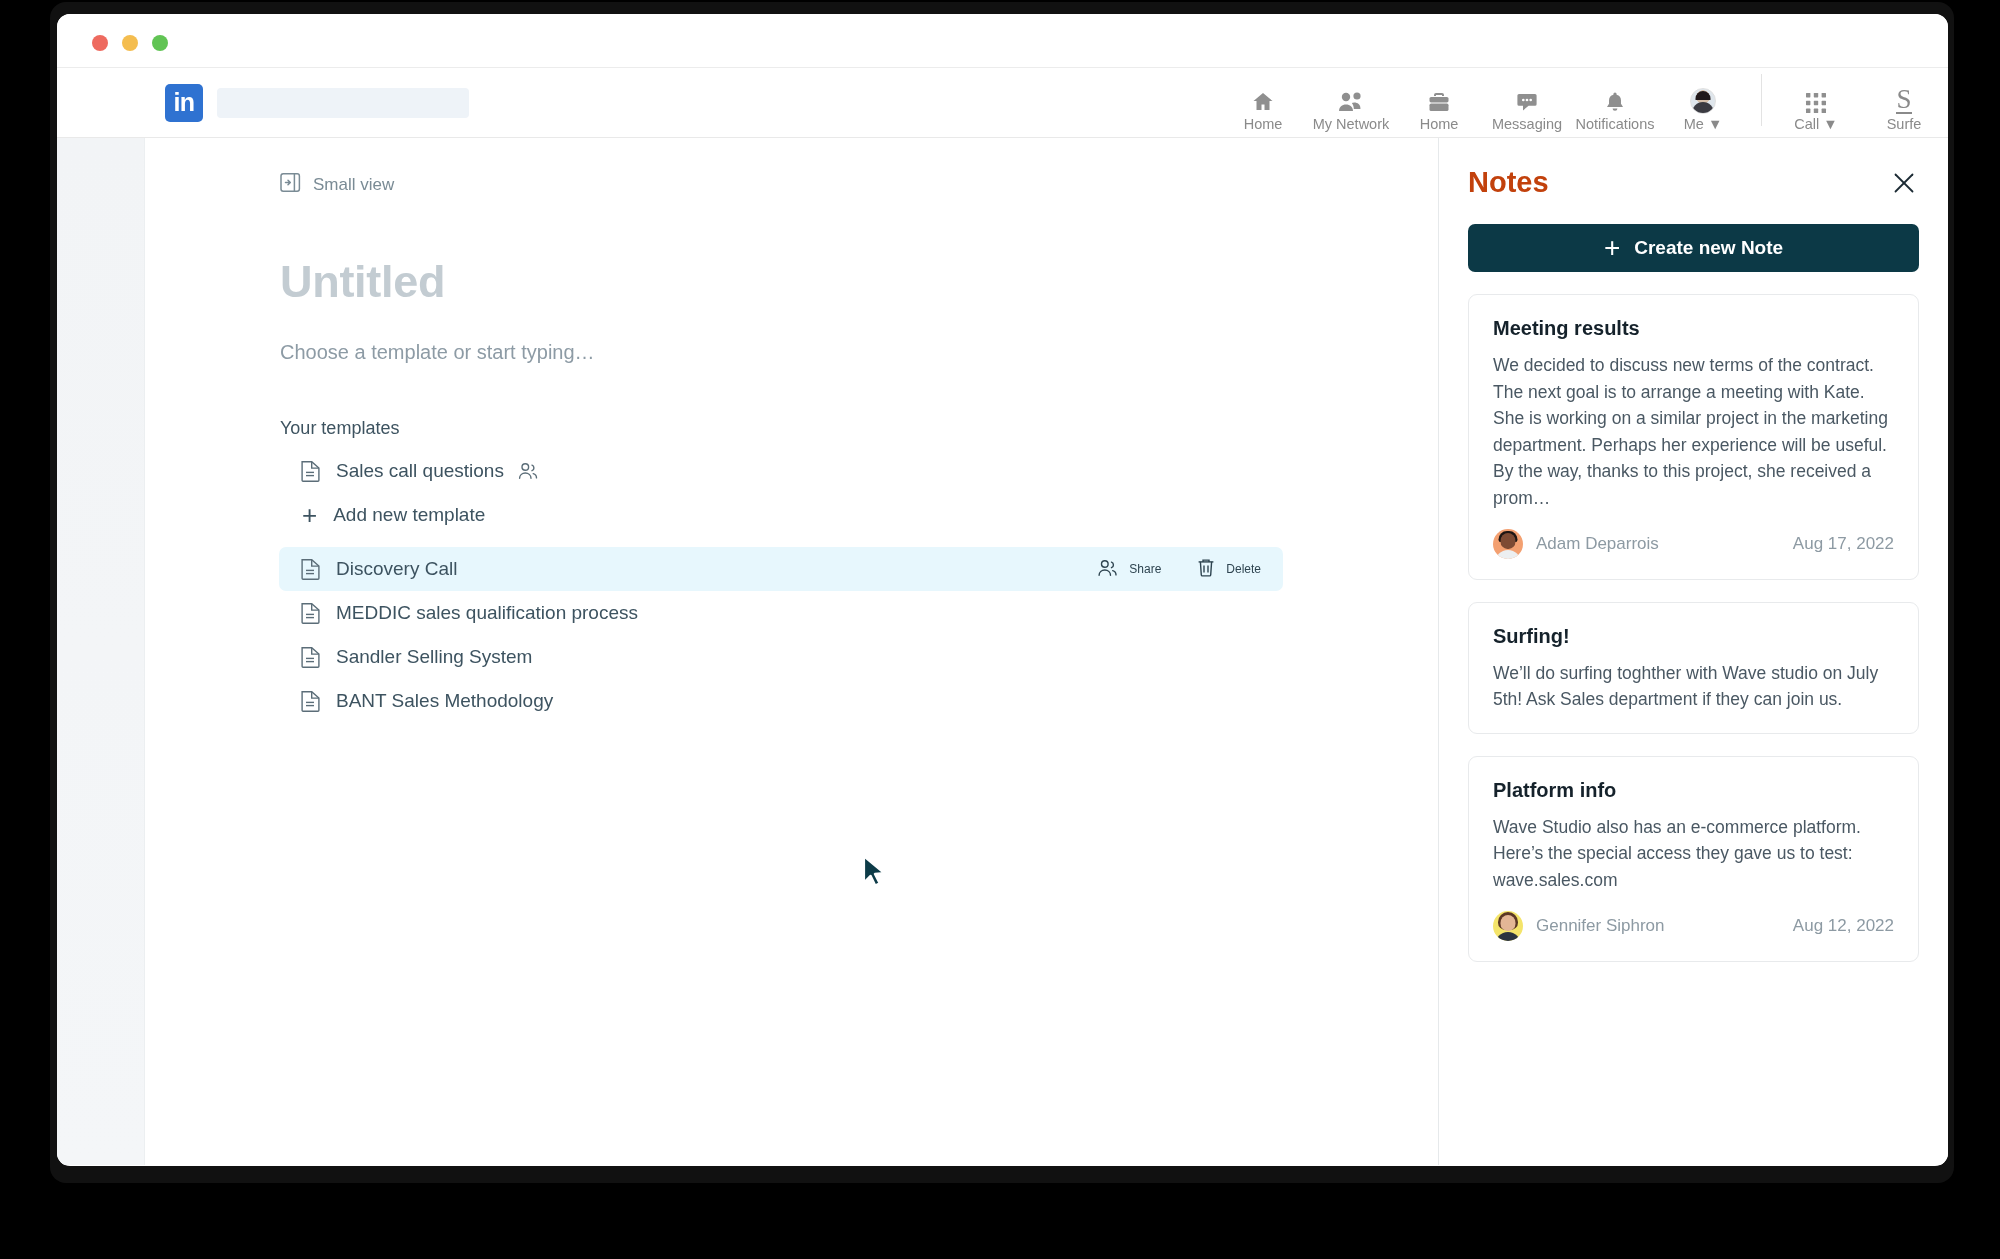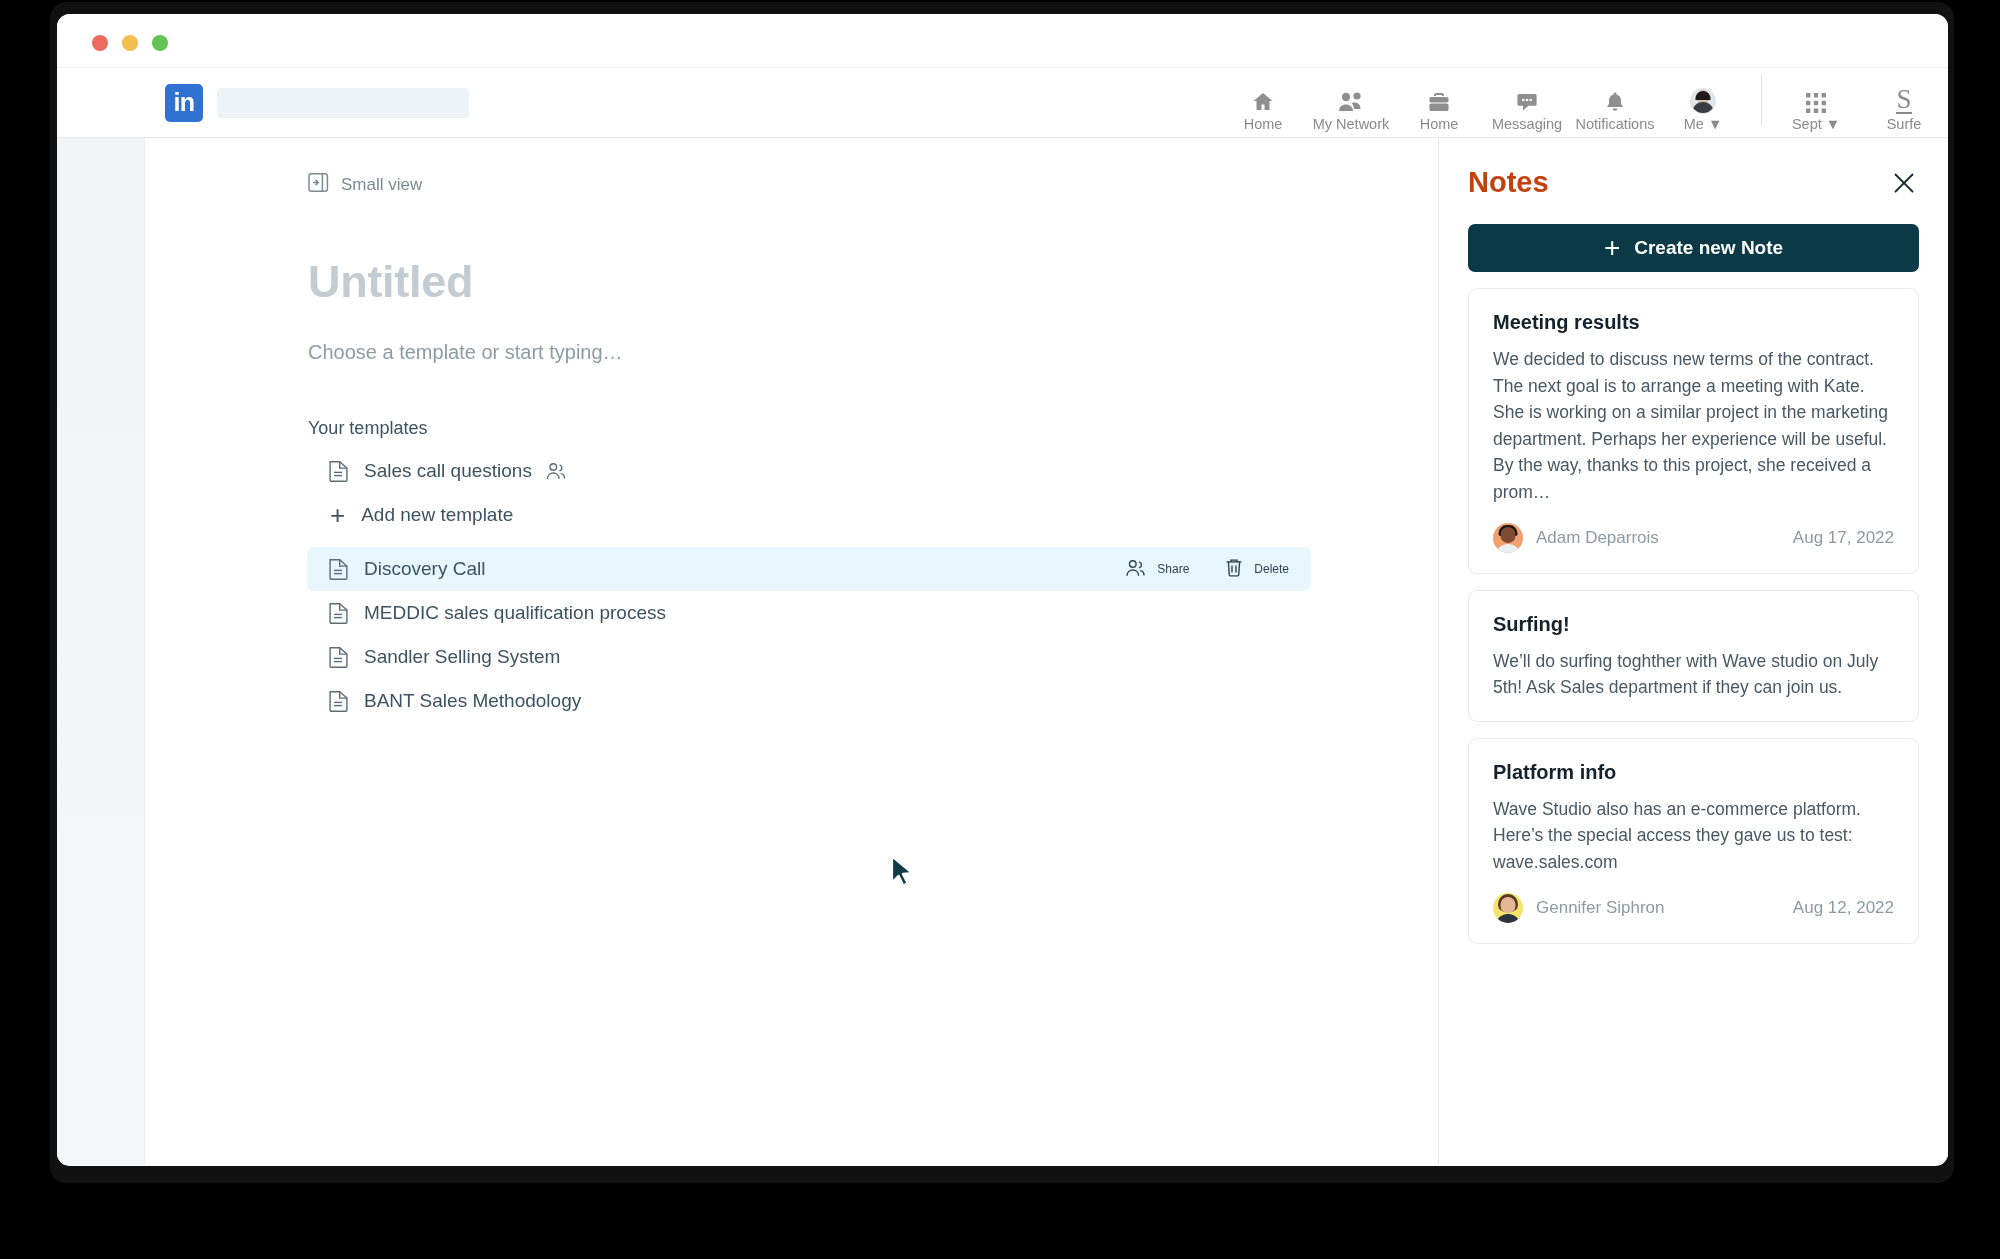--- a/index.html
+++ b/index.html
@@ -128,21 +128,21 @@
   .surfe-mark {
     font-size: 27px;
     color: #8a8a8a;
     line-height: 24px;
     border-bottom: 2.5px solid #8a8a8a;
     padding-bottom: 1px;
     font-family: "Liberation Serif", serif;
   }
 
   
-  .body-row { display: flex; height: 1027px; gap: 28px; }
+  .body-row { display: flex; height: 1027px; }
 
   .left-rail {
     width: 88px;
     background: linear-gradient(180deg, #f2f4f6 0%, #f4f6f8 100%);
     border-right: 1px solid #eceff1;
     flex: none;
   }
 
   .doc-pane {
     flex: 1;
@@ -235,21 +235,21 @@
     font-size: 19px;
     font-weight: 700;
     display: flex; align-items: center; justify-content: center; gap: 14px;
     cursor: pointer;
     border: none;
     font-family: "Liberation Sans", sans-serif;
   }
   .create-btn .plus { font-size: 28px; font-weight: 400; line-height: 20px; }
 
   .note-card {
-    margin-top: 16px;
+    margin-top: 22px;
     border: 1px solid #e8eaec;
     border-radius: 9px;
     padding: 22px 24px 20px 24px;
     background: #fff;
     cursor: pointer;
   }
   .note-title { font-size: 20px; font-weight: 700; color: #15222b; }
   .note-body {
     margin-top: 12px;
     font-size: 17.5px;
@@ -377,21 +377,21 @@
               <rect x="8.8" y="1" width="4.4" height="4.4" rx="0.6"></rect>
               <rect x="16.6" y="1" width="4.4" height="4.4" rx="0.6"></rect>
               <rect x="1" y="8.8" width="4.4" height="4.4" rx="0.6"></rect>
               <rect x="8.8" y="8.8" width="4.4" height="4.4" rx="0.6"></rect>
               <rect x="16.6" y="8.8" width="4.4" height="4.4" rx="0.6"></rect>
               <rect x="1" y="16.6" width="4.4" height="4.4" rx="0.6"></rect>
               <rect x="8.8" y="16.6" width="4.4" height="4.4" rx="0.6"></rect>
               <rect x="16.6" y="16.6" width="4.4" height="4.4" rx="0.6"></rect>
             </svg>
           </span>
-          <span>Sept ▼</span>
+          <span>Call ▼</span>
         </div>
 
         <div class="nav-item">
           <span class="glyph">
             <span class="surfe-mark">S</span>
           </span>
           <span>Surfe</span>
         </div>
 
       </div>

